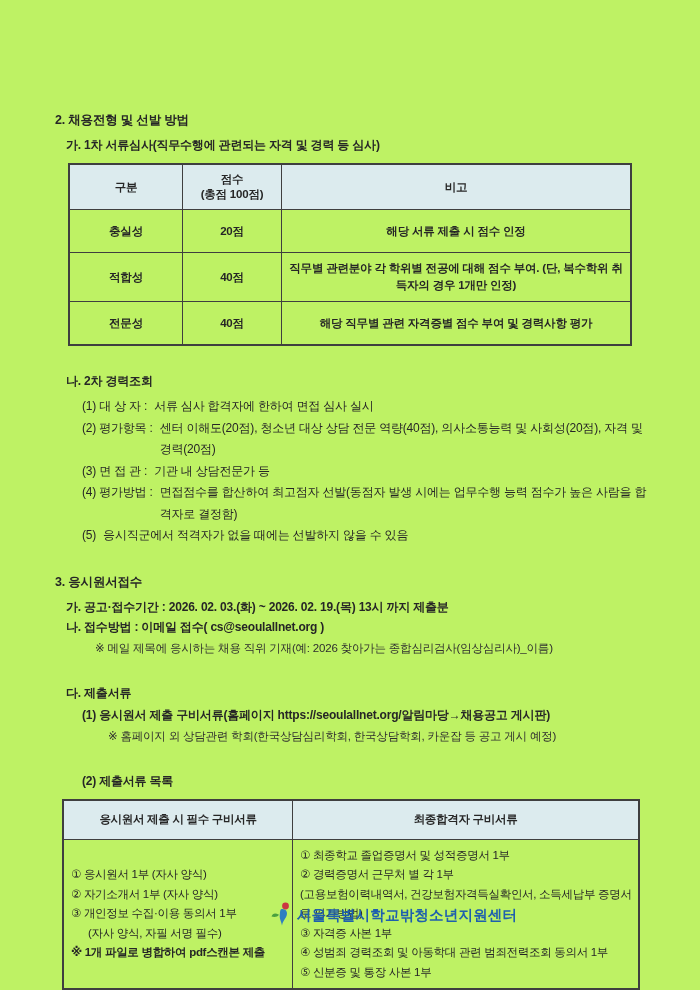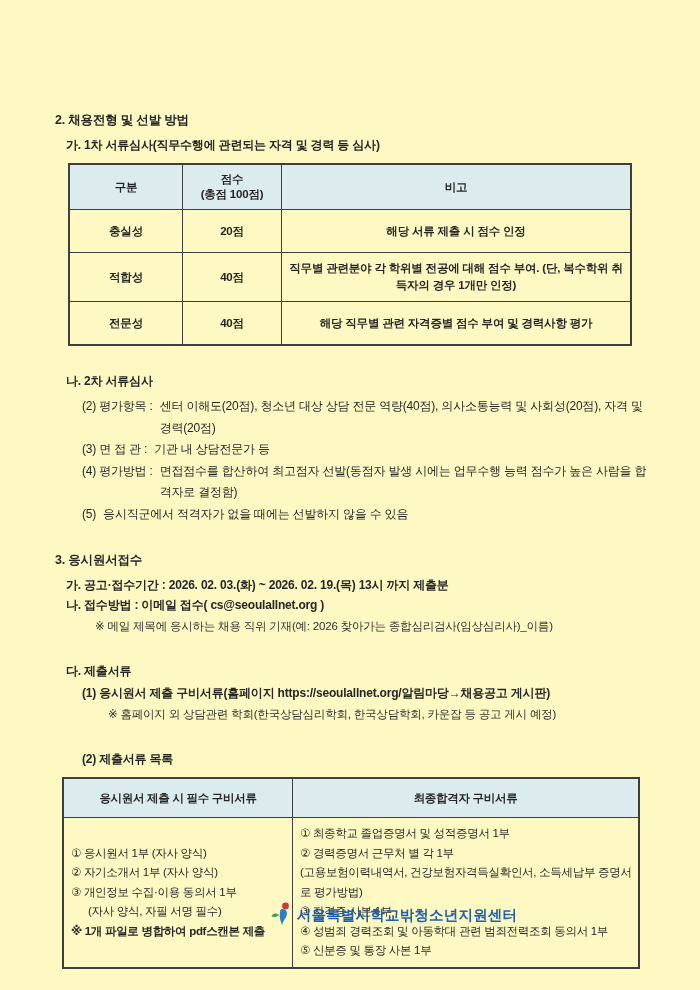--- a/index.html
+++ b/index.html
@@ -1,17 +1,17 @@
 <!DOCTYPE html>
 <html><head>
 <meta charset="utf-8">
 <style>
   html,body{margin:0;padding:0;background:#e8e8e8;}
   .page{
-    width:700px;height:990px;background:#fef9c3;position:relative;
+    width:700px;height:990px;background:#bef264;position:relative;
     margin:0 auto;overflow:hidden;
     font-family:"Liberation Sans","DejaVu Sans",sans-serif;
     color:#262626;
   }
   .content{position:absolute;left:55px;top:112px;width:592px;}
   .h1{font-size:12.5px;font-weight:700;letter-spacing:-0.2px;}
   .h2{font-size:12px;font-weight:700;letter-spacing:-0.2px;}
   .mt8{margin-top:8px;}
   .ind1{margin-left:11px;}
   .ind2{margin-left:27px;}
@@ -86,23 +86,27 @@
           <td style="height:44px">직무별 관련분야 각 학위별 전공에 대해 점수 부여. (단, 복수학위 취득자의 경우 1개만 인정)</td>
         </tr>
         <tr>
           <td>전문성</td>
           <td>40점</td>
           <td>해당 직무별 관련 자격증별 점수 부여 및 경력사항 평가</td>
         </tr>
       </tbody>
     </table>
 
-    <div class="h2 ind1 sec-gap">나. 2차 서류심사</div>
+    <div class="h2 ind1 sec-gap">나. 2차 경력조회</div>
 
     <div class="item-list">
+      <div class="item">
+        <span class="item-label">(1) 대 상 자 :</span>
+        <span class="item-text">서류 심사 합격자에 한하여 면접 심사 실시</span>
+      </div>
       <div class="item">
         <span class="item-label">(2) 평가항목 :</span>
         <span class="item-text">센터 이해도(20점), 청소년 대상 상담 전문 역량(40점), 의사소통능력 및 사회성(20점), 자격 및 경력(20점)</span>
       </div>
       <div class="item">
         <span class="item-label">(3) 면 접 관 :</span>
         <span class="item-text">기관 내 상담전문가 등</span>
       </div>
       <div class="item">
         <span class="item-label">(4) 평가방법 :</span>

